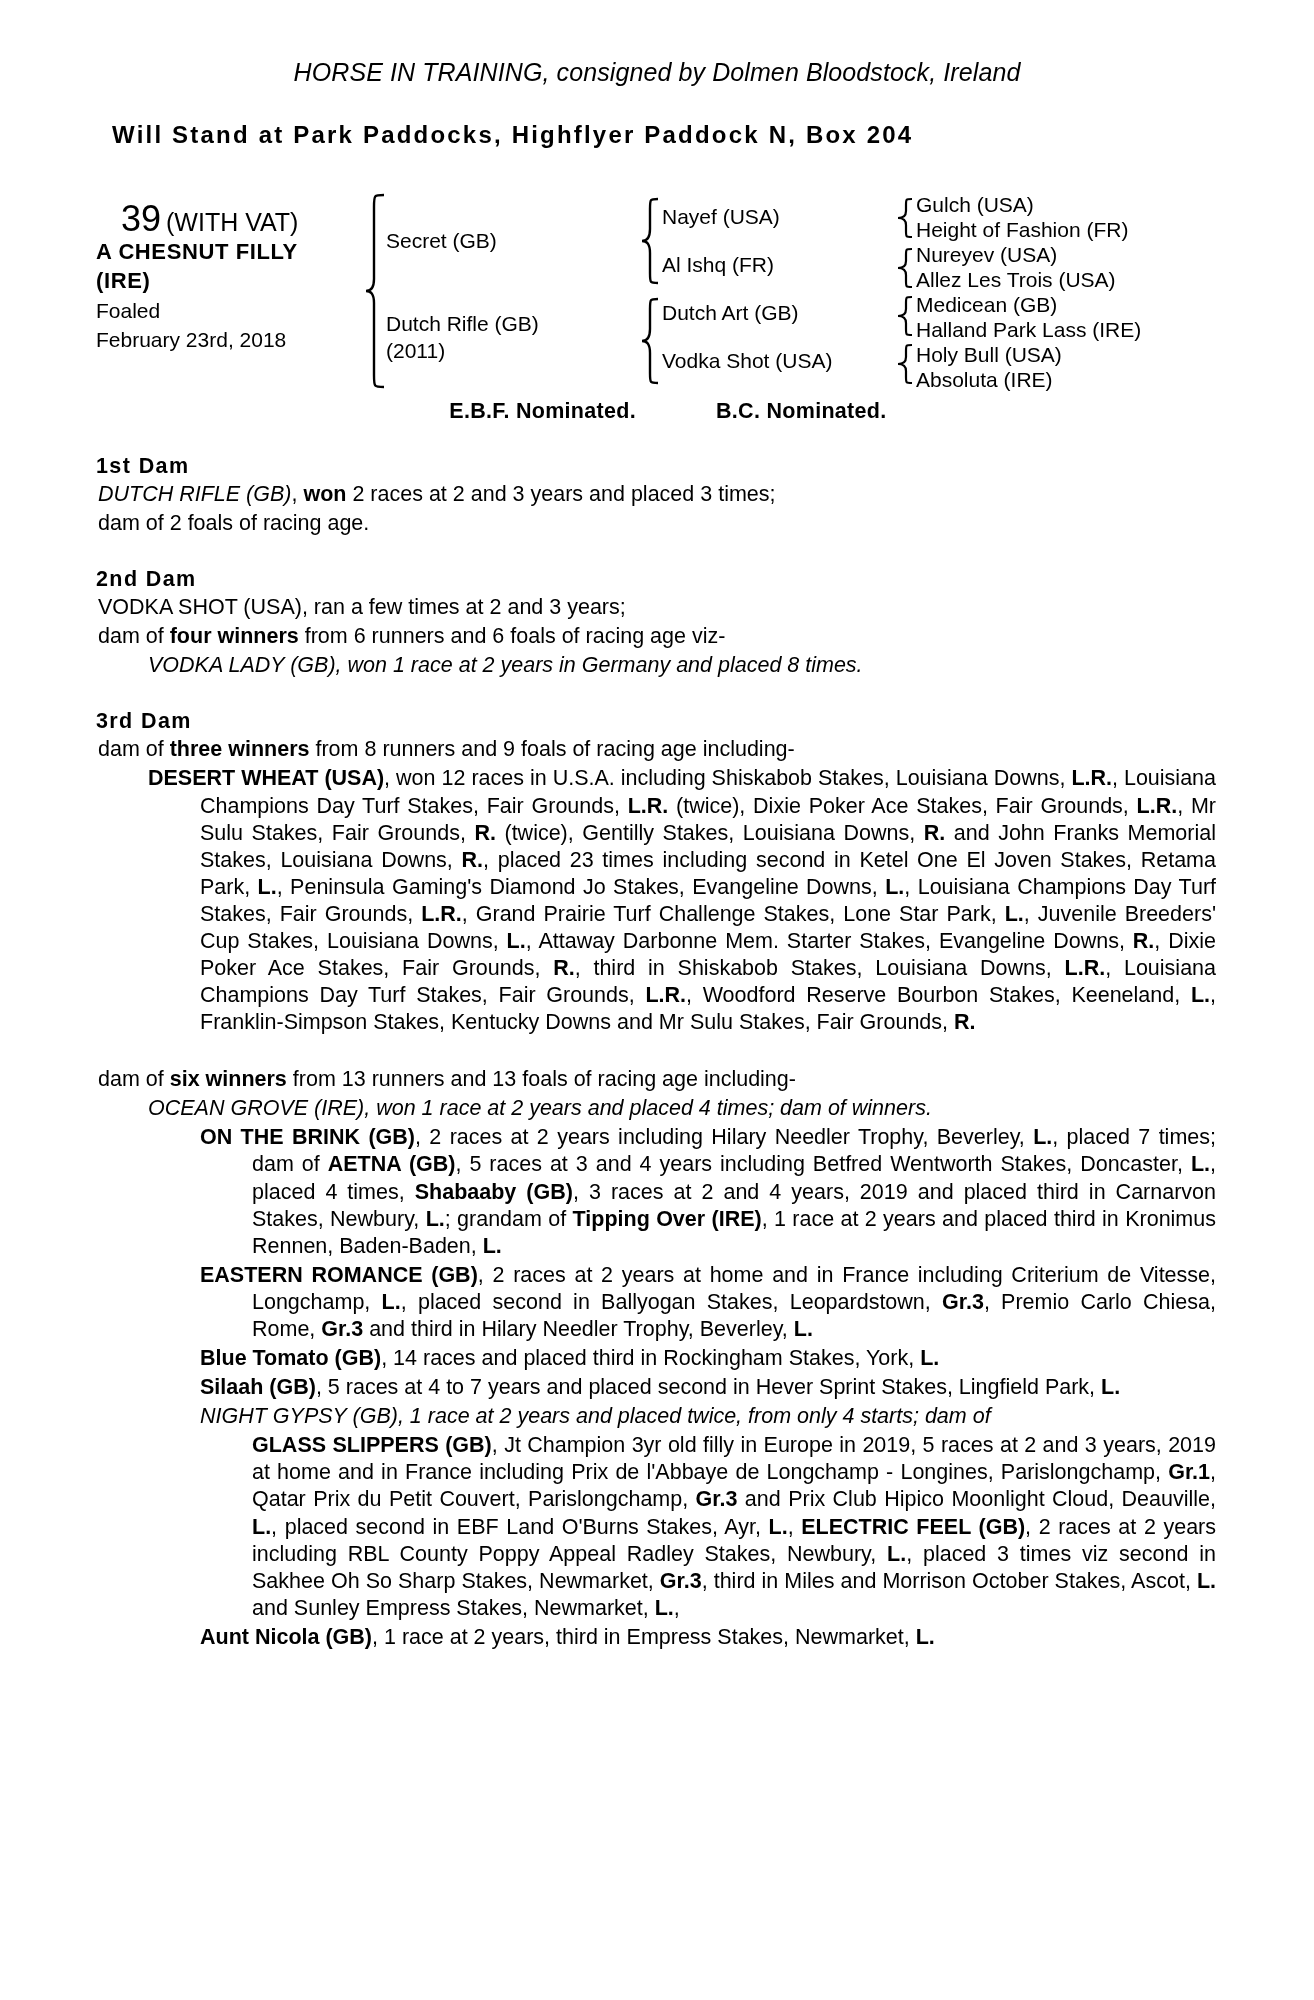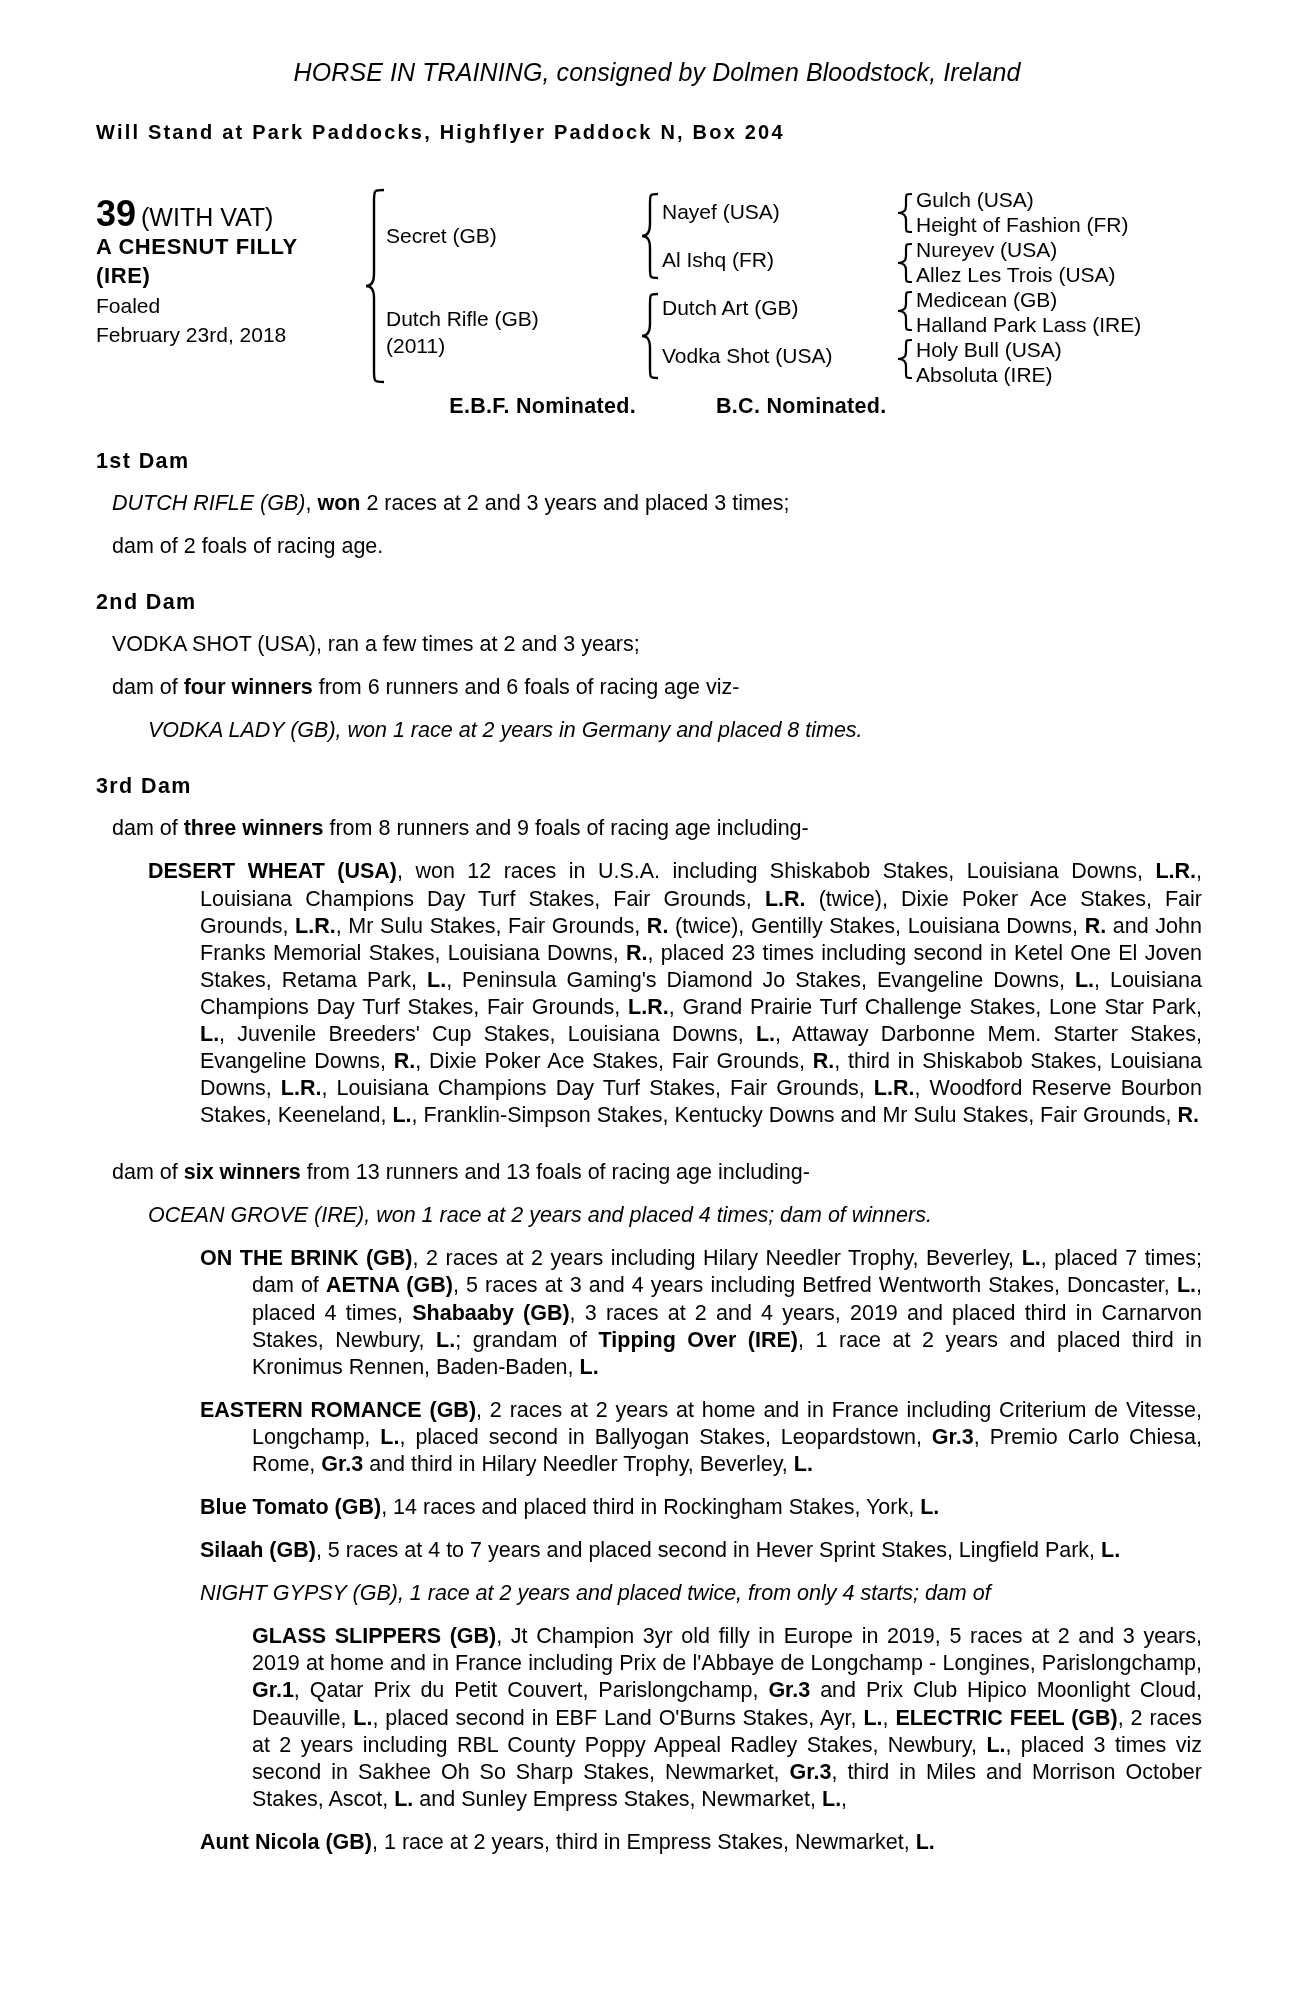--- a/index.html
+++ b/index.html
@@ -21,42 +21,43 @@
   }
   .consign-line {
     text-align: center;
     font-style: italic;
     font-size: 25px;
     letter-spacing: 0.1px;
     margin: 0 0 34px 0;
   }
   .stand-line {
     font-weight: bold;
-    font-size: 20px;
+    font-size: 24px;
     letter-spacing: 2.2px;
-    margin: 0 0 44px 0;
+    margin: 0 0 44px 16px;
   }
 
   
   .ped {
     display: flex;
     align-items: flex-start;
     margin-bottom: 6px;
   }
   .ped-left {
     width: 268px;
     flex: 0 0 268px;
     padding-top: 8px;
   }
   .ped-num {
     font-size: 36px;
-    font-weight: bold;
+    font-weight: normal;
     line-height: 1;
     display: inline-block;
     vertical-align: baseline;
+    margin-left: 25px;
   }
   .ped-vat {
     font-size: 25px;
     vertical-align: baseline;
     margin-left: 5px;
   }
   .ped-sex {
     font-size: 22px;
     font-weight: bold;
     letter-spacing: 0.6px;
@@ -116,21 +117,21 @@
 
   
   .section { margin-top: 30px; }
   h2.dam-head {
     font-size: 21.5px;
     font-weight: bold;
     letter-spacing: 1.4px;
     margin: 0 0 2px 0;
   }
   p {
-    margin: 16px;
+    margin: 2px;
     font-size: 21.5px;
     line-height: 1.26;
     text-align: justify;
   }
   p.indent1 { margin-left: 52px; text-indent: 0; }
   p.hang {
     margin-left: 52px;
     padding-left: 52px;
     text-indent: -52px;
   }

